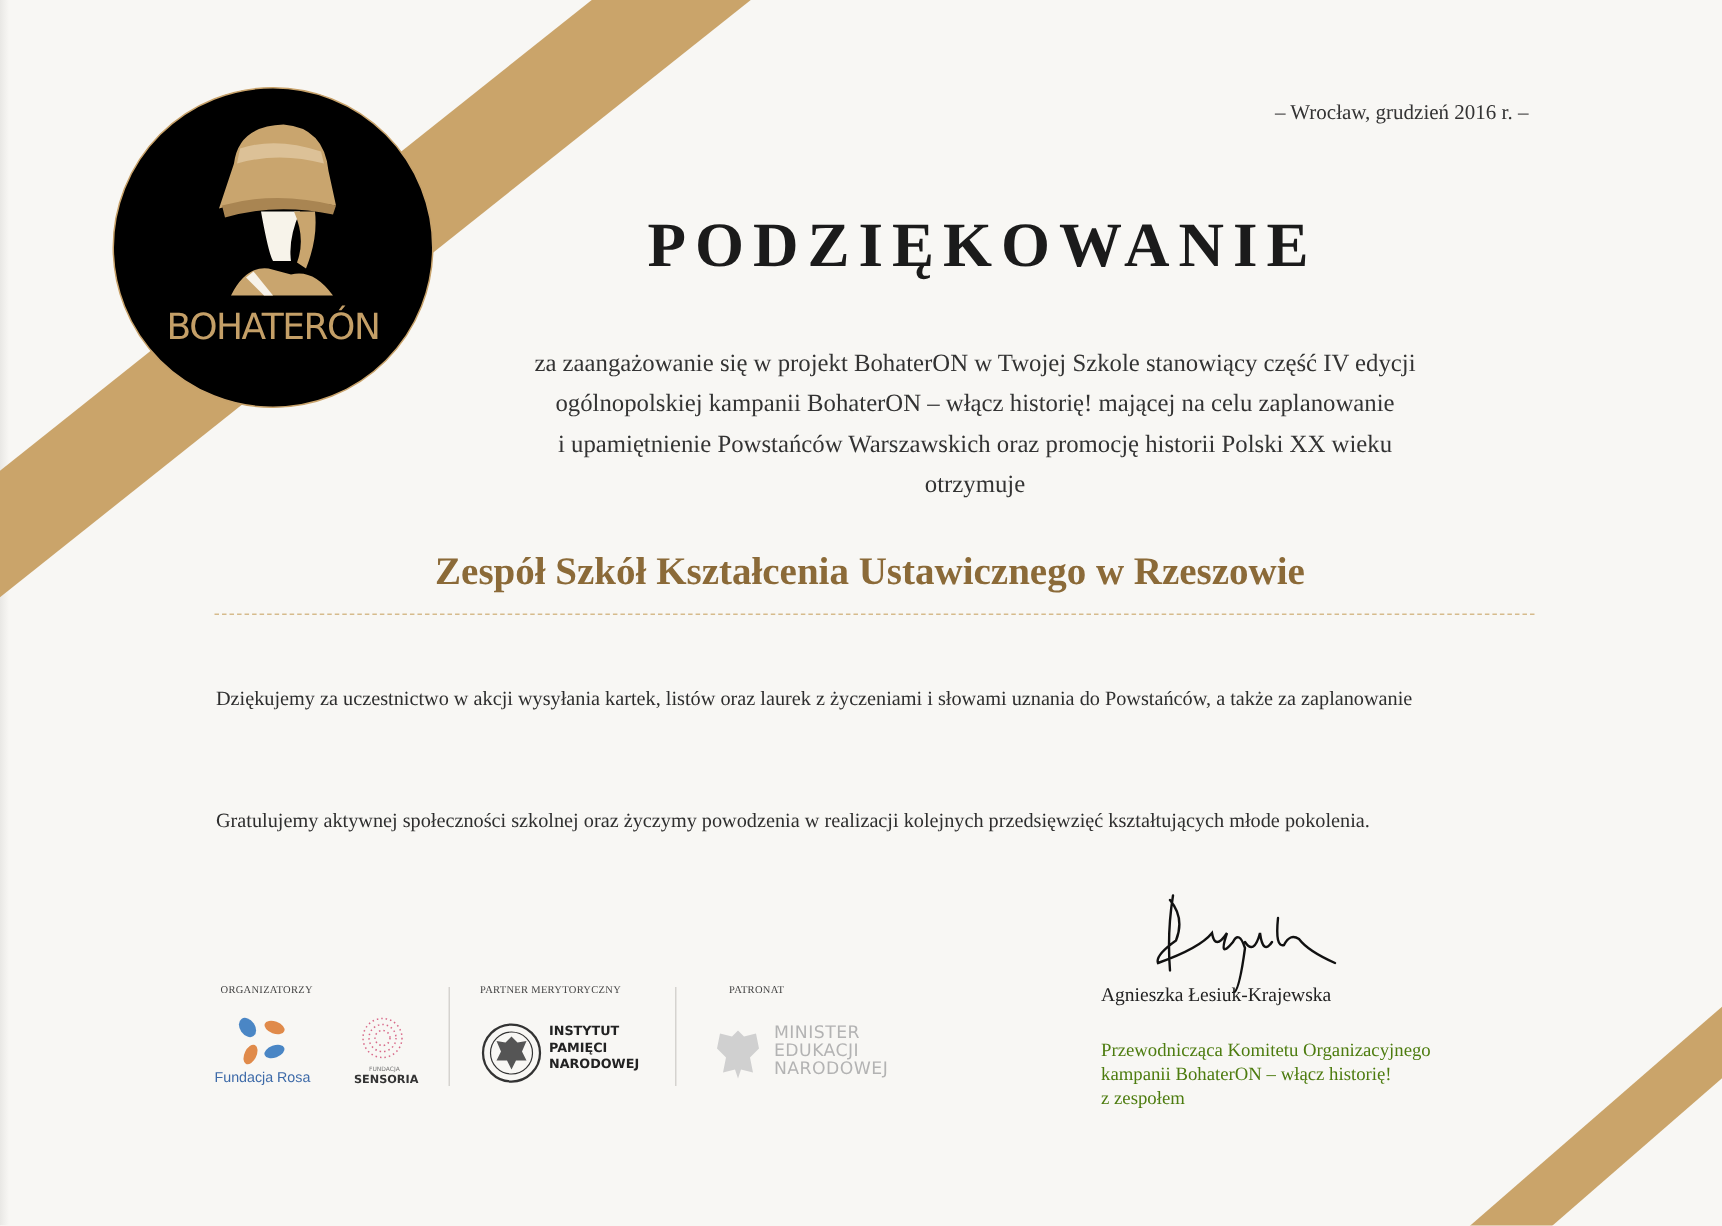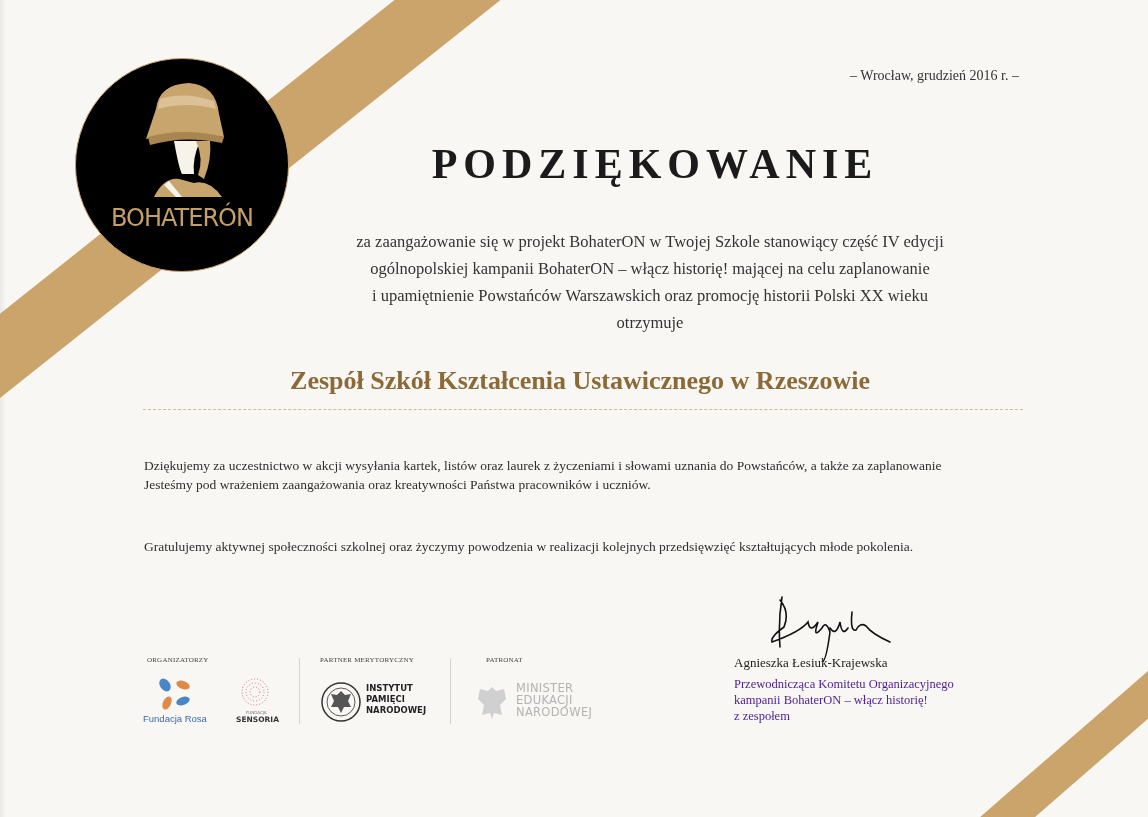--- a/index.html
+++ b/index.html
@@ -21,21 +21,21 @@
   .p1 { top:456px; }
   .p2 { top:537px; }
   .sp-label { position:absolute; font-family:"Liberation Serif", serif; font-size:7px; color:#444; letter-spacing:0.2px; }
   .vline { position:absolute; top:658px; width:1px; height:66px; background:#d5d3cf; }
   .fr-text { position:absolute; left:143px; top:713px; font-family:Liberation Sans, sans-serif; font-size:9.5px; color:#3d6aa8; }
   .sen-small { position:absolute; left:246px; top:710px; font-family:"DejaVu Sans", sans-serif; font-size:4px; color:#777; }
   .sen-text { position:absolute; left:236px; top:715px; font-family:"DejaVu Sans", sans-serif; font-weight:bold; font-size:7.5px; color:#333; }
   .ipn-text { position:absolute; left:366px; top:683px; font-family:"DejaVu Sans", sans-serif; font-weight:bold; font-size:8.5px; line-height:11px; color:#222; }
   .men-text { position:absolute; left:516px; top:682px; font-family:"DejaVu Sans", sans-serif; font-size:11.5px; line-height:12px; color:#b3b3b3; letter-spacing:0.3px; }
   .sig-name { position:absolute; left:734px; top:655px; font-family:"Liberation Serif", serif; font-weight:normal; font-size:13px; color:#222; }
-  .sig-role { position:absolute; left:734px; top:676px; font-family:"Liberation Serif", serif; font-size:12.5px; line-height:16px; color:#4c1d95; }
+  .sig-role { position:absolute; left:734px; top:692px; font-family:"Liberation Serif", serif; font-size:12.5px; line-height:16px; color:#4d7c0f; }
   .sig-svg { position:absolute; left:760px; top:592px; width:140px; height:70px; }
 </style>
 </head>
 <body>
 
 <div class="page">
   <div class="edge"></div>
   <div class="band band-tl"></div>
   <div class="band band-br"></div>
 
@@ -60,21 +60,20 @@
     <div>ogólnopolskiej kampanii BohaterON – włącz historię! mającej na celu zaplanowanie</div>
     <div>i upamiętnienie Powstańców Warszawskich oraz promocję historii Polski XX wieku</div>
     <div>otrzymuje</div>
   </div>
 
   <div class="recipient">Zespół Szkół Kształcenia Ustawicznego w Rzeszowie</div>
   <div class="dashed"></div>
 
   <div class="body-p p1">
     <div>Dziękujemy za uczestnictwo w akcji wysyłania kartek, listów oraz laurek z życzeniami i słowami uznania do Powstańców, a także za zaplanowanie</div>
-    <div>Jesteśmy pod wrażeniem zaangażowania oraz kreatywności Państwa pracowników i uczniów.</div>
   </div>
   <div class="body-p p2">Gratulujemy aktywnej społeczności szkolnej oraz życzymy powodzenia w realizacji kolejnych przedsięwzięć kształtujących młode pokolenia.</div>
 
   <div class="sp-label" style="left:147px;top:656px;">ORGANIZATORZY</div>
   <svg style="position:absolute;left:155px;top:676px;width:38px;height:36px;" viewBox="0 0 38 36">
     <ellipse cx="10" cy="9" rx="5" ry="7" fill="#4a86c5" transform="rotate(-35 10 9)"></ellipse>
     <ellipse cx="28" cy="9" rx="7" ry="4" fill="#e08a4a" transform="rotate(20 28 9)"></ellipse>
     <ellipse cx="28" cy="25" rx="7" ry="4" fill="#4a86c5" transform="rotate(-20 28 25)"></ellipse>
     <ellipse cx="12" cy="27" rx="4" ry="7" fill="#e08a4a" transform="rotate(25 12 27)"></ellipse>
   </svg>

